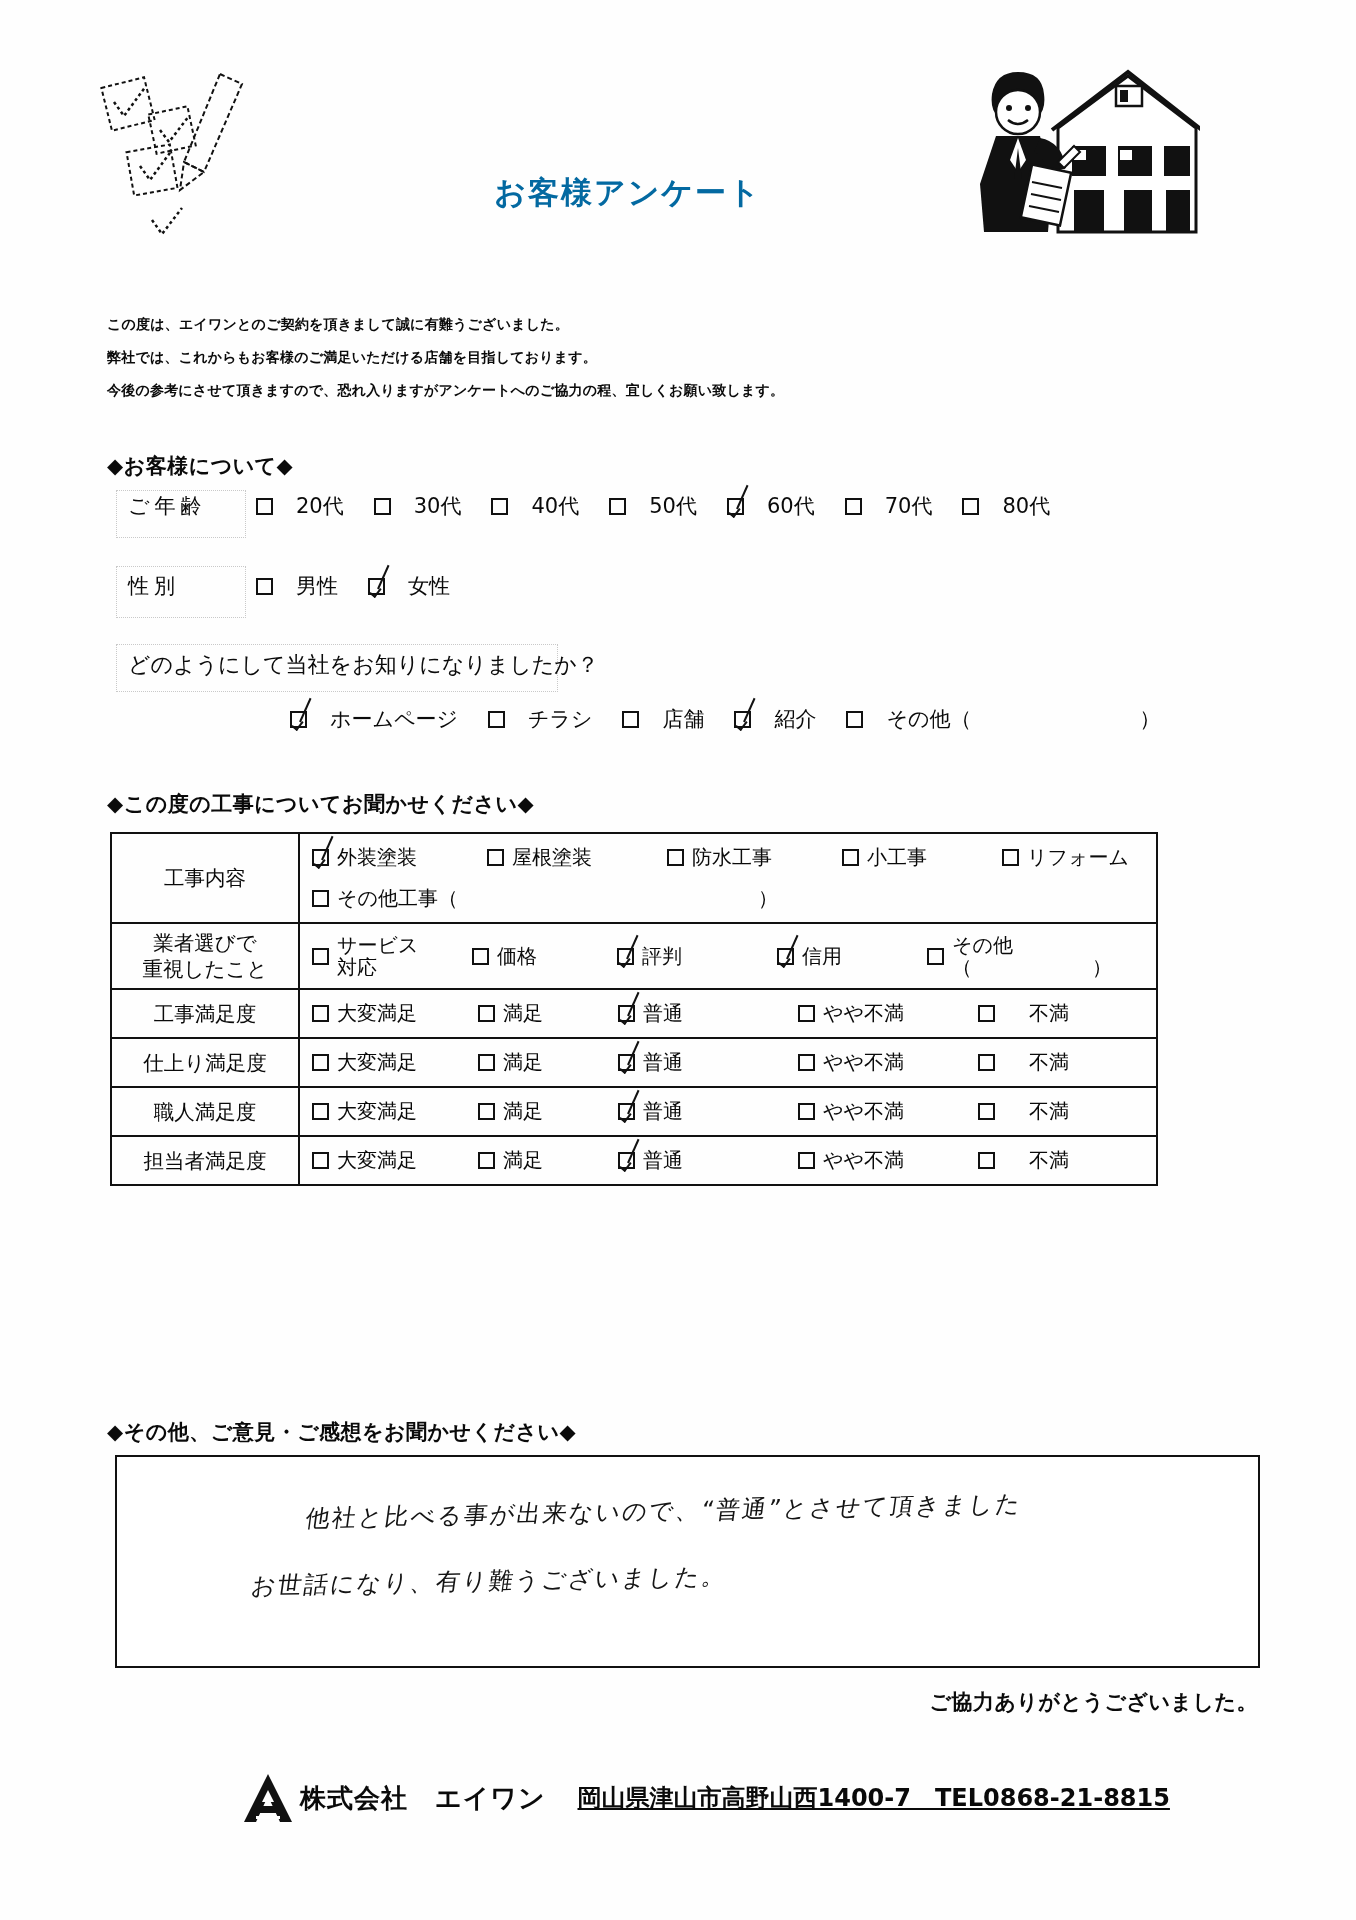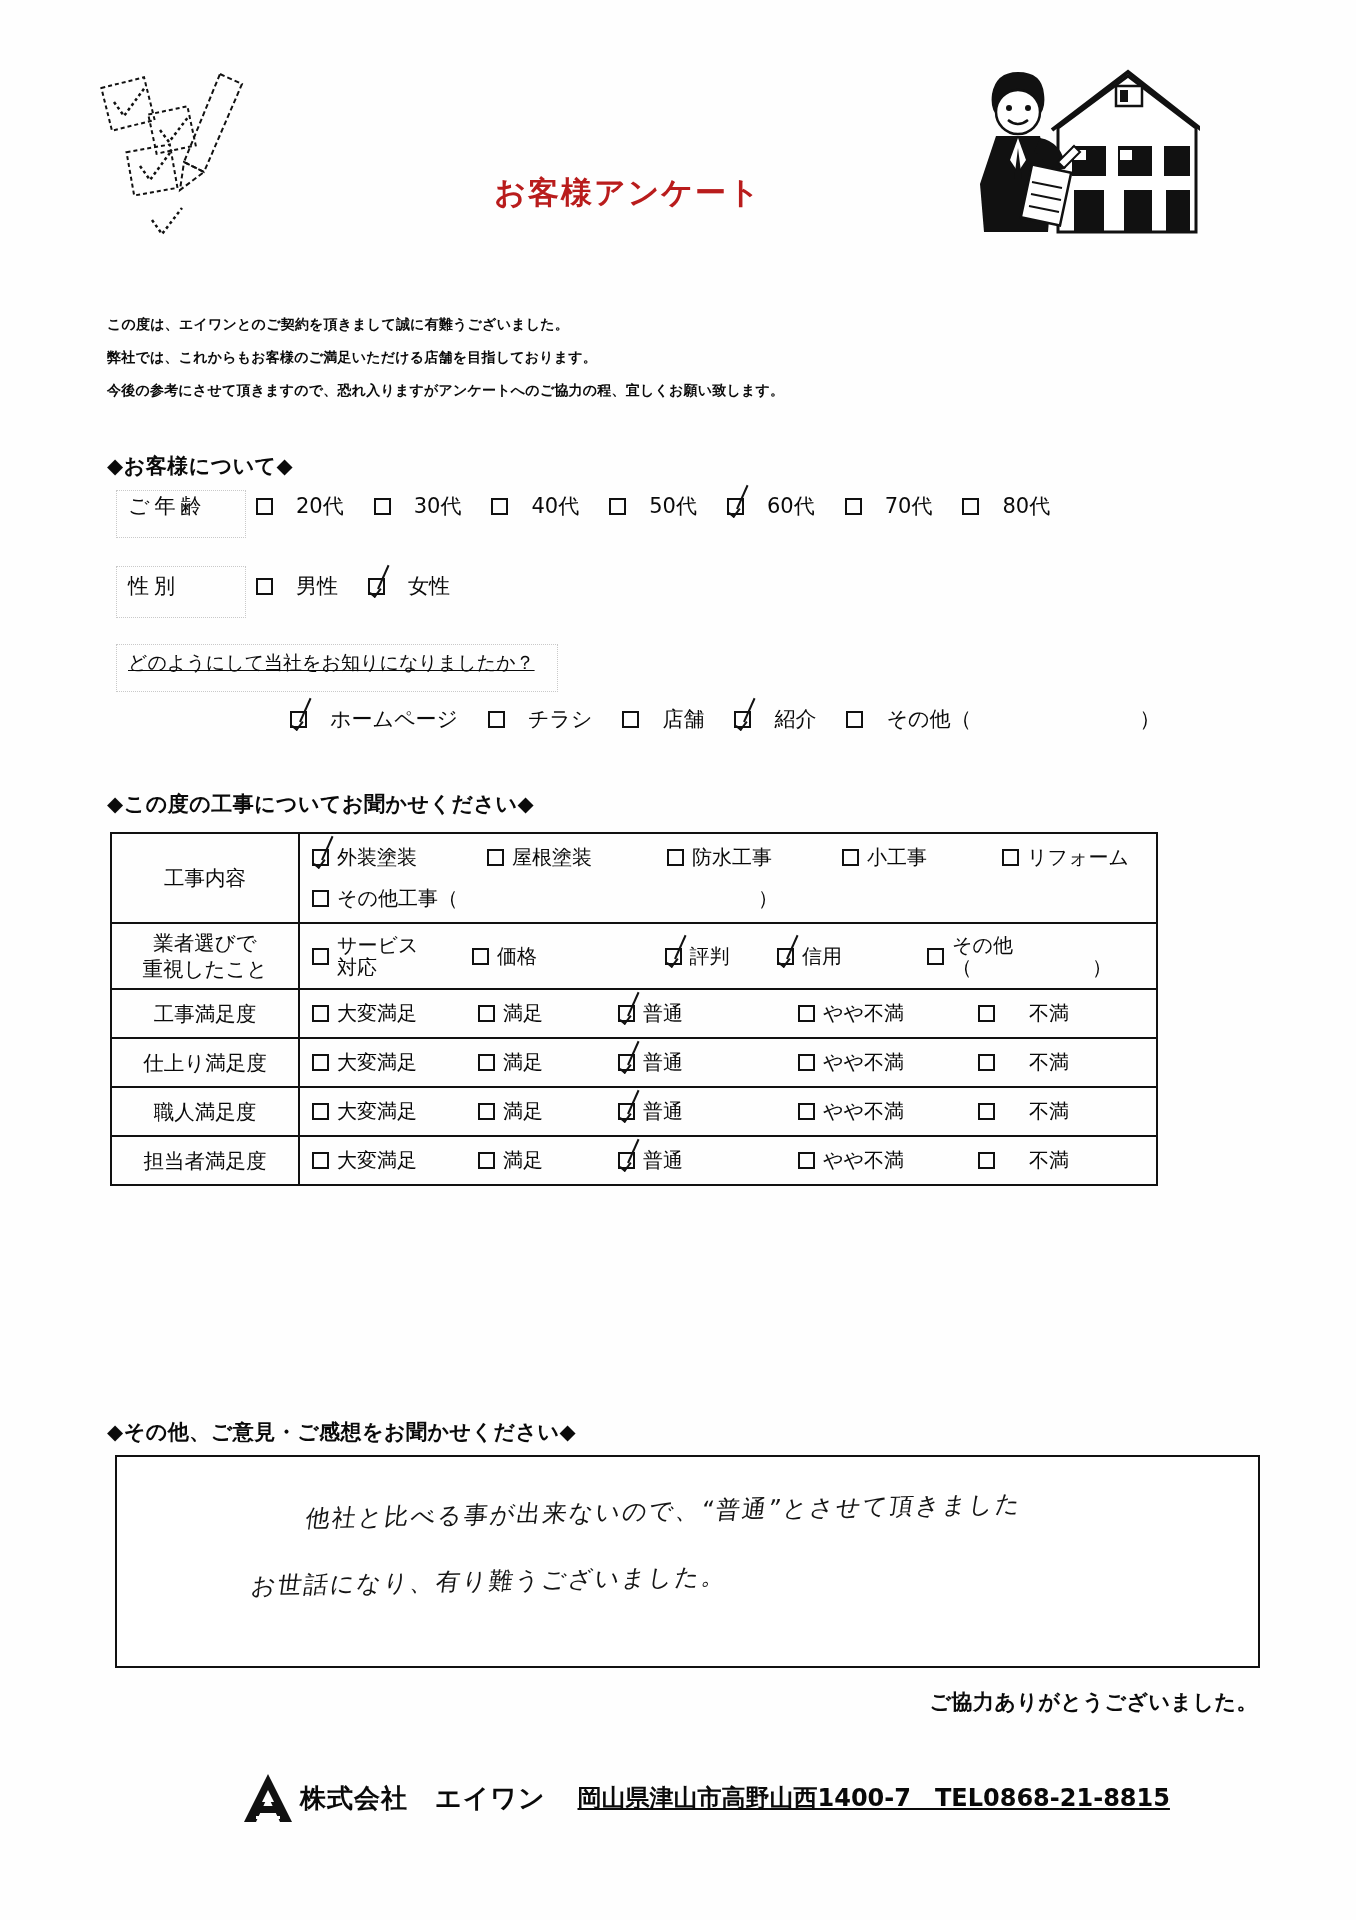--- a/index.html
+++ b/index.html
@@ -40,21 +40,21 @@
 
   .doc-title {
     position: absolute;
     left: 0;
     top: 172px;
     width: 1256px;
     text-align: center;
     font-size: 31px;
     font-weight: bold;
     letter-spacing: 2px;
-    color: #b91c1c;
+    color: #0369a1;
   }
 
   
   .intro {
     position: absolute;
     left: 107px;
     top: 308px;
     width: 1160px;
     font-size: 14px;
     font-weight: bold;
@@ -78,21 +78,21 @@
   
   .cust-row {
     position: absolute;
     display: flex;
     align-items: center;
     font-size: 21px;
     white-space: nowrap;
   }
   #row-age    { left: 128px; top: 492px; }
   #row-gender { left: 128px; top: 572px; }
-  #row-source-q { left: 128px; top: 650px; font-size: 19px; text-decoration: underline; }
+  #row-source-q { left: 128px; top: 650px; font-size: 22px; }
   #row-source   { left: 290px; top: 705px; }
 
   .cust-label {
     display: inline-block;
     width: 128px;
     letter-spacing: 5px;
     font-size: 21px;
   }
   .opt {
     display: inline-flex;
@@ -191,21 +191,21 @@
   .w-c { width: 180px; text-align: right; }
   .w-d { width: 180px; }
 
   .cw-a { width: 175px; }
   .cw-b { width: 180px; }
   .cw-c { width: 175px; }
   .cw-d { width: 160px; }
 
   .sw-a { width: 160px; }
   .sw-b { width: 145px; }
-  .sw-c { width: 160px; justify-content: center; }
+  .sw-c { width: 160px; }
   .sw-d { width: 150px; }
 
   
   #comment-box {
     position: absolute;
     left: 115px;
     top: 1455px;
     width: 1145px;
     height: 213px;
     border: 2px solid #111;

